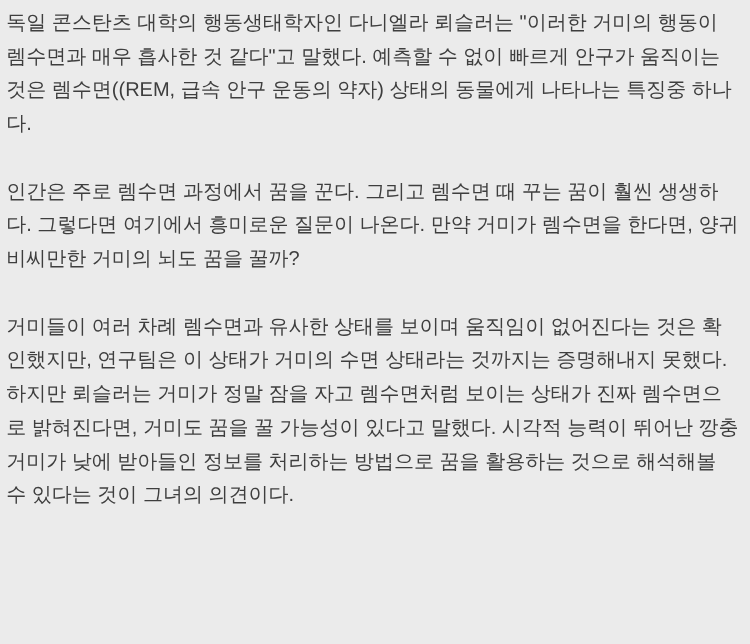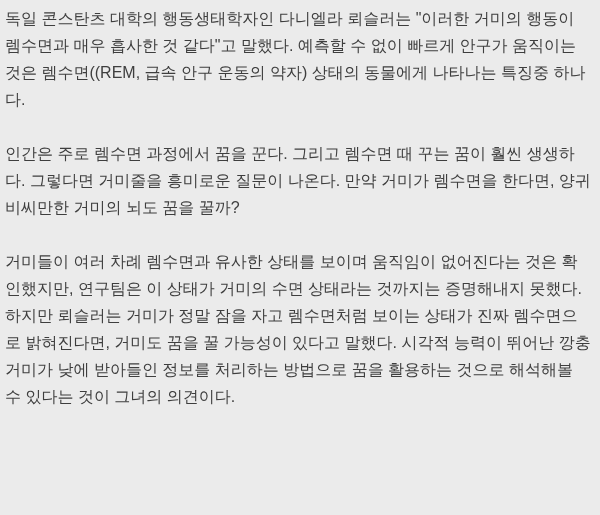--- a/index.html
+++ b/index.html
@@ -29,16 +29,16 @@
     .article p:last-child {
       margin-bottom: 0;
     }
   </style>
 </head>
 <body>
 
 <div class="page">
   <div class="article">
     <p>독일 콘스탄츠 대학의 행동생태학자인 다니엘라 뢰슬러는 "이러한 거미의 행동이 렘수면과 매우 흡사한 것 같다"고 말했다. 예측할 수 없이 빠르게 안구가 움직이는 것은 렘수면((REM, 급속 안구 운동의 약자) 상태의 동물에게 나타나는 특징중 하나다.</p>
-    <p>인간은 주로 렘수면 과정에서 꿈을 꾼다. 그리고 렘수면 때 꾸는 꿈이 훨씬 생생하다. 그렇다면 거미줄을 흥미로운 질문이 나온다. 만약 거미가 렘수면을 한다면, 양귀비씨만한 거미의 뇌도 꿈을 꿀까?</p>
+    <p>인간은 주로 렘수면 과정에서 꿈을 꾼다. 그리고 렘수면 때 꾸는 꿈이 훨씬 생생하다. 그렇다면 여기에서 흥미로운 질문이 나온다. 만약 거미가 렘수면을 한다면, 양귀비씨만한 거미의 뇌도 꿈을 꿀까?</p>
     <p>거미들이 여러 차례 렘수면과 유사한 상태를 보이며 움직임이 없어진다는 것은 확인했지만, 연구팀은 이 상태가 거미의 수면 상태라는 것까지는 증명해내지 못했다. 하지만 뢰슬러는 거미가 정말 잠을 자고 렘수면처럼 보이는 상태가 진짜 렘수면으로 밝혀진다면, 거미도 꿈을 꿀 가능성이 있다고 말했다. 시각적 능력이 뛰어난 깡충거미가 낮에 받아들인 정보를 처리하는 방법으로 꿈을 활용하는 것으로 해석해볼 수 있다는 것이 그녀의 의견이다.</p>
   </div>
 </div>
 
 </body></html>

